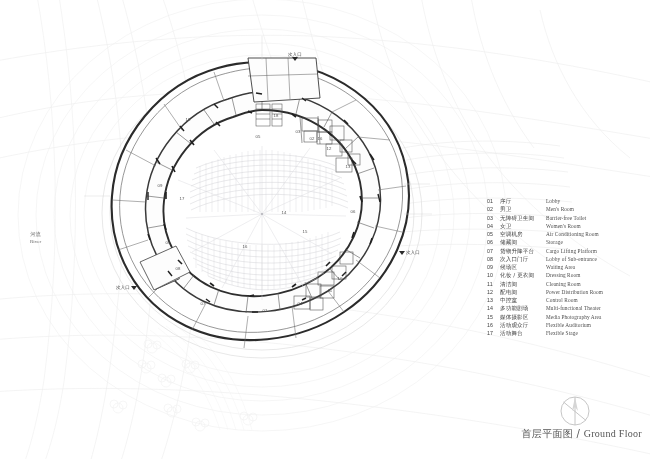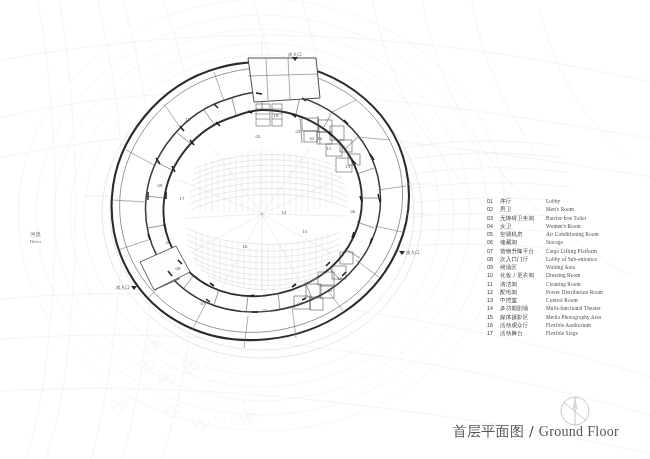--- a/index.html
+++ b/index.html
@@ -57,23 +57,23 @@
   }
   .legend-en {
     flex: 1 1 auto;
     font-size: 5.3px;
     color: #4f4f4f;
     font-family: "Liberation Serif", serif;
   }
   
   #plan-title {
     position: absolute;
-    right: 31px;
+    right: 8px;
     bottom: 18px;
-    font-size: 14px;
+    font-size: 10px;
     color: #555;
     font-family: "DejaVu Sans", sans-serif;
     letter-spacing: 0.3px;
     white-space: nowrap;
   }
   #plan-title .en {
     font-family: "Liberation Serif", serif;
   }
   
   #river-label {

